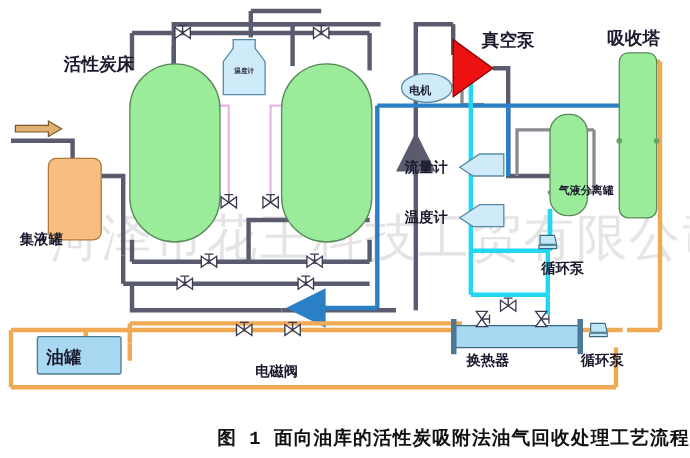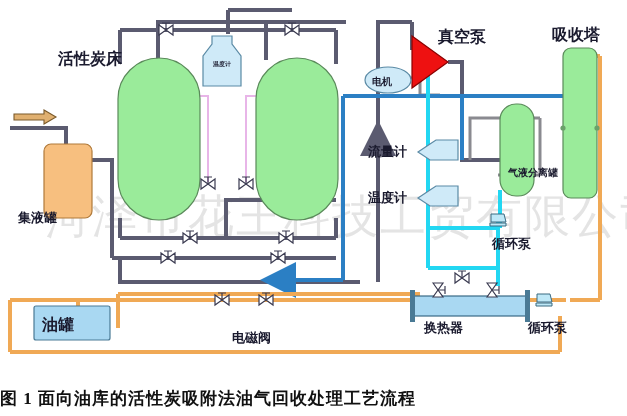--- a/index.html
+++ b/index.html
@@ -10,22 +10,22 @@
   }
   #stage{position:relative;width:627px;height:416px;background:#fff;}
   svg#flow{position:absolute;left:0;top:0;width:627px;height:416px;}
   .lbl{font-family:"DejaVu Sans","Liberation Sans",sans-serif;font-weight:bold;fill:#1a1a2e;}
   .lbl-lg{font-size:16px;}
   .lbl-md{font-size:13px;}
   .lbl-sm{font-size:10px;}
   .lbl-xs{font-size:6px;}
   .wm{font-family:"DejaVu Serif","Liberation Serif",serif;font-size:46px;fill:#cfcfcf;opacity:.55;letter-spacing:2px;}
   .caption{
-    position:absolute;left:0;right:0;bottom:6px;text-align:left;
-    font-family:Liberation Serif, serif;
+    position:absolute;left:0;right:0;bottom:6px;text-align:right;
+    font-family:Liberation Mono, monospace;
     font-size:17px;font-weight:bold;color:#111;letter-spacing:1px;
   }
   .pipe-dark{stroke:#5b5b70;stroke-width:4;fill:none;}
   .pipe-gray{stroke:#8a8a90;stroke-width:3;fill:none;}
   .pipe-blue{stroke:#2b7fc4;stroke-width:4;fill:none;}
   .pipe-cyan{stroke:#22d7f2;stroke-width:4;fill:none;}
   .pipe-or{stroke:#f0a955;stroke-width:4;fill:none;}
   .pipe-pink{stroke:#e8b5e8;stroke-width:2;fill:none;}
   .vessel-green{fill:#9aeb9a;stroke:#5a8a5a;stroke-width:1.2;}
   .vessel-orange{fill:#f7bf7f;stroke:#b07a3a;stroke-width:1.2;}

